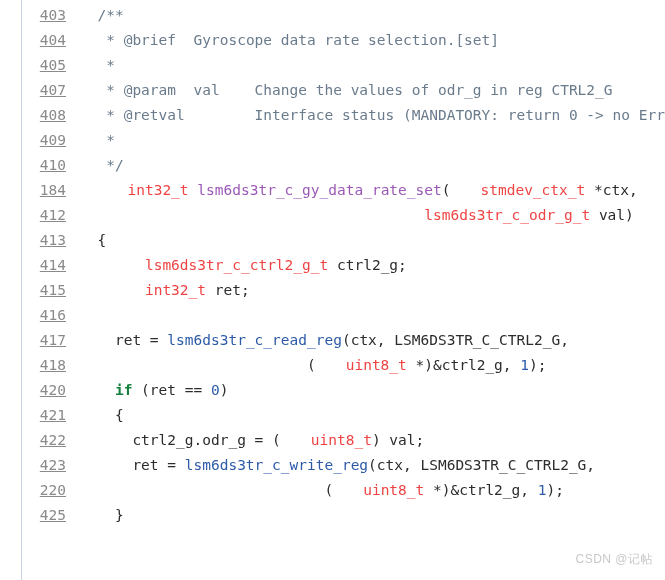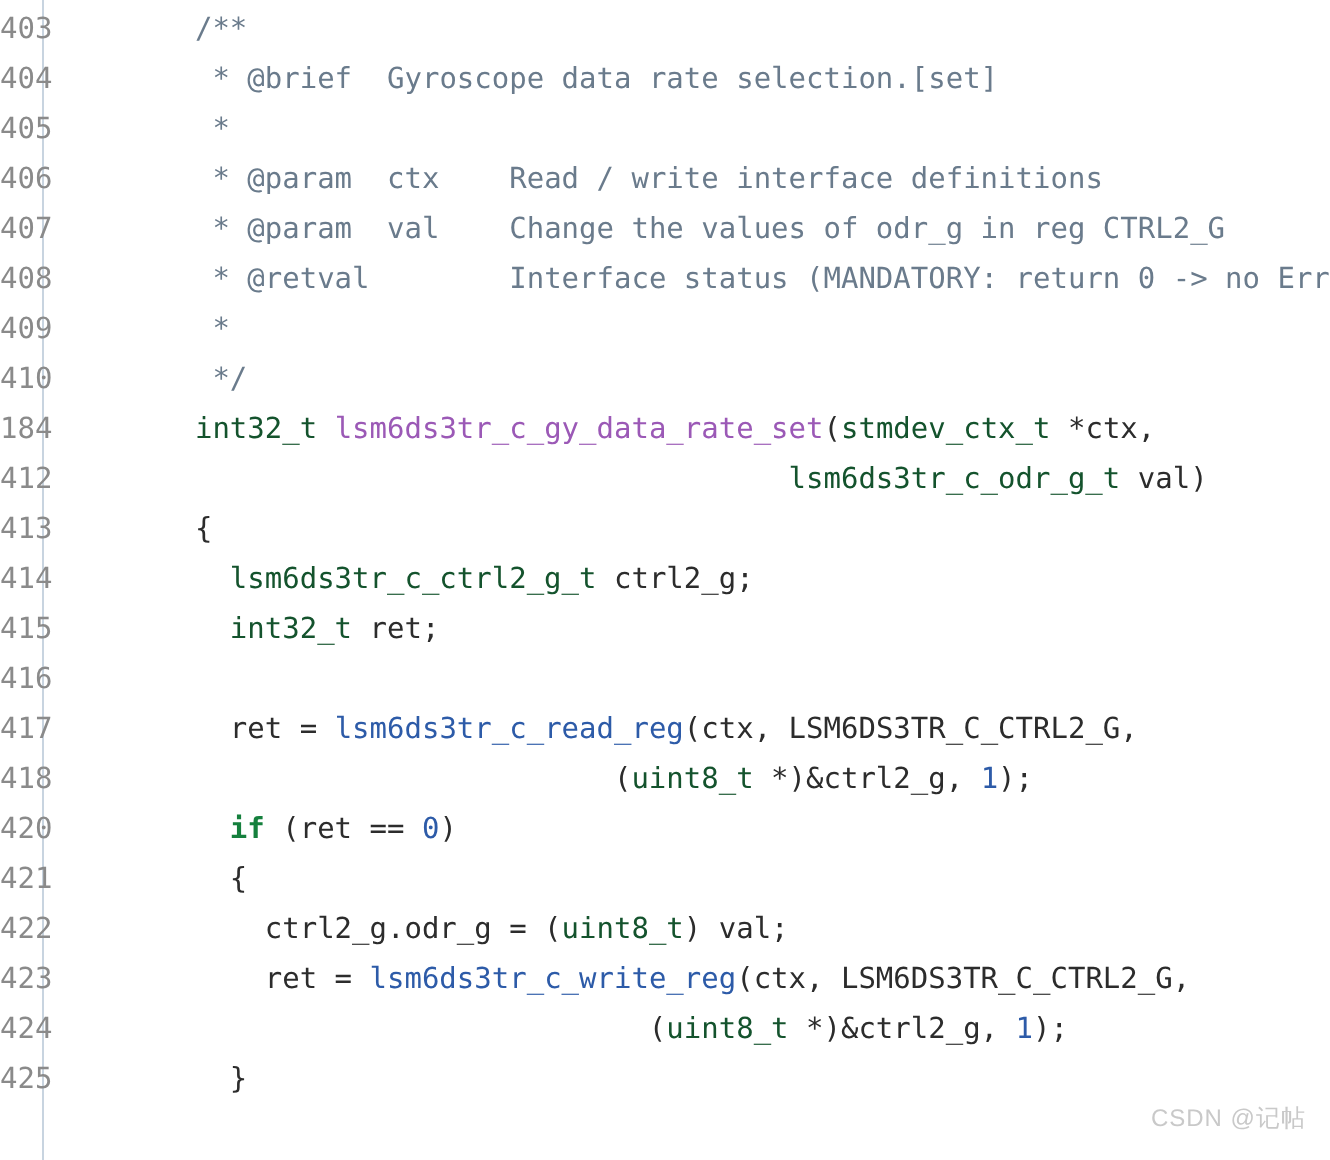--- a/index.html
+++ b/index.html
@@ -45,40 +45,42 @@
     display: flex;
     align-items: baseline;
     height: 25px;
     line-height: 25px;
     white-space: pre;
   }
 
   .line-number {
     width: 80px;
     min-width: 80px;
+    text-align: right;
     padding-right: 14px;
     box-sizing: border-box;
     color: #8a8a8a;
     font-size: 14.5px;
     font-family: "DejaVu Sans Mono", "Liberation Mono", monospace;
     user-select: none;
+    text-decoration: underline;
   }
 
   .line-code {
     flex: 1;
     font-size: 14.5px;
     font-family: "DejaVu Sans Mono", "Liberation Mono", monospace;
     color: #2c2c2c;
     white-space: pre;
     overflow: hidden;
   }
 
   
   .tok-comment  { color: #6a7b8c; }
-  .tok-type     { color: #14532d; }
+  .tok-type     { color: #ef4444; margin-left: 30px; }
   .tok-funcdef  { color: #9b59b6; }
   .tok-funccall { color: #2d5ba8; text-underline-offset: 2px; }
   .tok-keyword  { color: #15803d; font-weight: bold; }
   .tok-number   { color: #2d5ba8; }
   .tok-plain    { color: #2c2c2c; }
 
   #watermark {
     position: absolute;
     right: 12px;
     bottom: 12px;
@@ -95,36 +97,35 @@
 <body>
 
 <div id="code-viewer">
 
   <div id="gutter-rule"></div>
 
   <div id="code-lines">
       <div class="code-line"><div class="line-number">403</div><div class="line-code"><span class="tok-plain">  </span><span class="tok-comment">/**</span></div></div>
       <div class="code-line"><div class="line-number">404</div><div class="line-code"><span class="tok-plain">   </span><span class="tok-comment">* @brief  Gyroscope data rate selection.[set]</span></div></div>
       <div class="code-line"><div class="line-number">405</div><div class="line-code"><span class="tok-plain">   </span><span class="tok-comment">*</span></div></div>
-      <div class="code-line"><div class="line-number">406</div><div class="line-code"><span class="tok-plain">   </span><span class="tok-comment">* @param  ctx    Read / write interface definitions</span></div></div>
       <div class="code-line"><div class="line-number">407</div><div class="line-code"><span class="tok-plain">   </span><span class="tok-comment">* @param  val    Change the values of odr_g in reg CTRL2_G</span></div></div>
       <div class="code-line"><div class="line-number">408</div><div class="line-code"><span class="tok-plain">   </span><span class="tok-comment">* @retval        Interface status (MANDATORY: return 0 -&gt; no Error)</span></div></div>
       <div class="code-line"><div class="line-number">409</div><div class="line-code"><span class="tok-plain">   </span><span class="tok-comment">*</span></div></div>
       <div class="code-line"><div class="line-number">410</div><div class="line-code"><span class="tok-plain">   </span><span class="tok-comment">*/</span></div></div>
       <div class="code-line"><div class="line-number">184</div><div class="line-code"><span class="tok-plain">  </span><span class="tok-type">int32_t</span><span class="tok-plain"> </span><span class="tok-funcdef">lsm6ds3tr_c_gy_data_rate_set</span><span class="tok-plain">(</span><span class="tok-type">stmdev_ctx_t</span><span class="tok-plain"> *ctx,</span></div></div>
       <div class="code-line"><div class="line-number">412</div><div class="line-code"><span class="tok-plain">                                    </span><span class="tok-type">lsm6ds3tr_c_odr_g_t</span><span class="tok-plain"> val)</span></div></div>
       <div class="code-line"><div class="line-number">413</div><div class="line-code"><span class="tok-plain">  {</span></div></div>
       <div class="code-line"><div class="line-number">414</div><div class="line-code"><span class="tok-plain">    </span><span class="tok-type">lsm6ds3tr_c_ctrl2_g_t</span><span class="tok-plain"> ctrl2_g;</span></div></div>
       <div class="code-line"><div class="line-number">415</div><div class="line-code"><span class="tok-plain">    </span><span class="tok-type">int32_t</span><span class="tok-plain"> ret;</span></div></div>
       <div class="code-line"><div class="line-number">416</div><div class="line-code"><span class="tok-plain"></span></div></div>
       <div class="code-line"><div class="line-number">417</div><div class="line-code"><span class="tok-plain">    ret = </span><span class="tok-funccall">lsm6ds3tr_c_read_reg</span><span class="tok-plain">(ctx, LSM6DS3TR_C_CTRL2_G,</span></div></div>
       <div class="code-line"><div class="line-number">418</div><div class="line-code"><span class="tok-plain">                          (</span><span class="tok-type">uint8_t</span><span class="tok-plain"> *)&amp;ctrl2_g, </span><span class="tok-number">1</span><span class="tok-plain">);</span></div></div>
       <div class="code-line"><div class="line-number">420</div><div class="line-code"><span class="tok-plain">    </span><span class="tok-keyword">if</span><span class="tok-plain"> (ret == </span><span class="tok-number">0</span><span class="tok-plain">)</span></div></div>
       <div class="code-line"><div class="line-number">421</div><div class="line-code"><span class="tok-plain">    {</span></div></div>
       <div class="code-line"><div class="line-number">422</div><div class="line-code"><span class="tok-plain">      ctrl2_g.odr_g = (</span><span class="tok-type">uint8_t</span><span class="tok-plain">) val;</span></div></div>
       <div class="code-line"><div class="line-number">423</div><div class="line-code"><span class="tok-plain">      ret = </span><span class="tok-funccall">lsm6ds3tr_c_write_reg</span><span class="tok-plain">(ctx, LSM6DS3TR_C_CTRL2_G,</span></div></div>
-      <div class="code-line"><div class="line-number">424</div><div class="line-code"><span class="tok-plain">                            (</span><span class="tok-type">uint8_t</span><span class="tok-plain"> *)&amp;ctrl2_g, </span><span class="tok-number">1</span><span class="tok-plain">);</span></div></div>
+      <div class="code-line"><div class="line-number">220</div><div class="line-code"><span class="tok-plain">                            (</span><span class="tok-type">uint8_t</span><span class="tok-plain"> *)&amp;ctrl2_g, </span><span class="tok-number">1</span><span class="tok-plain">);</span></div></div>
       <div class="code-line"><div class="line-number">425</div><div class="line-code"><span class="tok-plain">    }</span></div></div>
     </div>
 
   <div id="watermark">CSDN @记帖</div>
 
 </div>
 
 </body></html>

